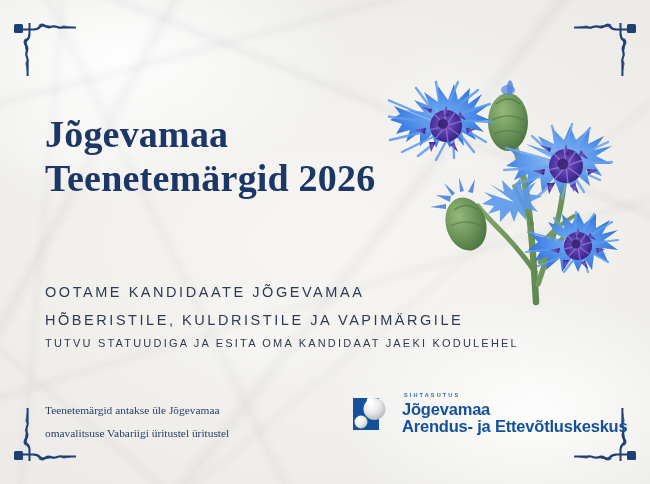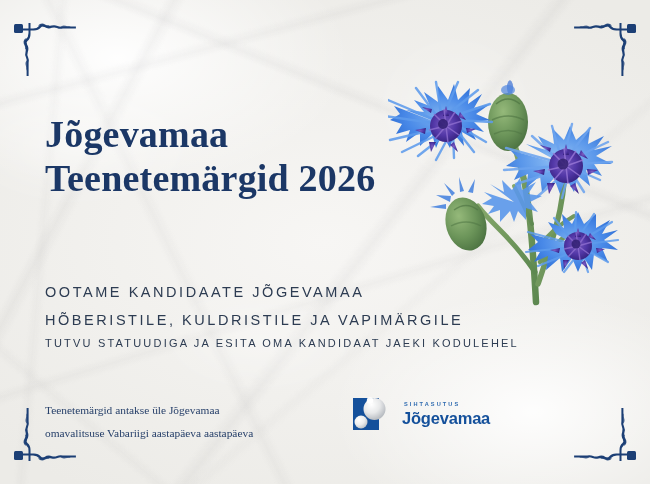--- a/index.html
+++ b/index.html
@@ -301,21 +301,21 @@
       </g>
     </svg>
   </div>
 
   <div class="title">Jõgevamaa
 Teenetemärgid 2026</div>
   <div class="subhead">OOTAME KANDIDAATE JÕGEVAMAA
 HÕBERISTILE, KULDRISTILE JA VAPIMÄRGILE</div>
   <div class="cta">TUTVU STATUUDIGA JA ESITA OMA KANDIDAAT JAEKI KODULEHEL</div>
   <div class="footnote">Teenetemärgid antakse üle Jõgevamaa
-omavalitsuse Vabariigi aastapäeva aastapäeva</div>
+omavalitsuse Vabariigi üritustel üritustel</div>
 
   <div class="logo">
     <div class="logo-mark">
       <svg viewBox="0 0 44 44" width="44" height="44" aria-hidden="true">
         <defs>
           <radialGradient id="bub1" cx="36%" cy="30%" r="70%">
             <stop offset="0%" stop-color="#ffffff"></stop>
             <stop offset="55%" stop-color="#e8e9ea"></stop>
             <stop offset="100%" stop-color="#b9bdc2"></stop>
           </radialGradient>
@@ -328,16 +328,17 @@
         <path d="M3 6 h26 v7 h-7 v18 h7 v7 H3z" fill="#14509b"></path>
         <rect x="3" y="6" width="26" height="32" fill="#14509b"></rect>
         <circle cx="24.5" cy="17" r="11" fill="url(#bub1)"></circle>
         <circle cx="11" cy="30" r="6.5" fill="url(#bub2)"></circle>
         <circle cx="20" cy="8.5" r="3.2" fill="#ffffff" opacity=".95"></circle>
       </svg>
     </div>
     <div class="logo-txt">
       <span class="logo-kicker">SIHTASUTUS</span>
       <span class="logo-l1">Jõgevamaa</span>
+      <span class="logo-l2">Arendus- ja Ettevõtluskeskus</span>
     </div>
   </div>
 
 </div>
 
 </body></html>

